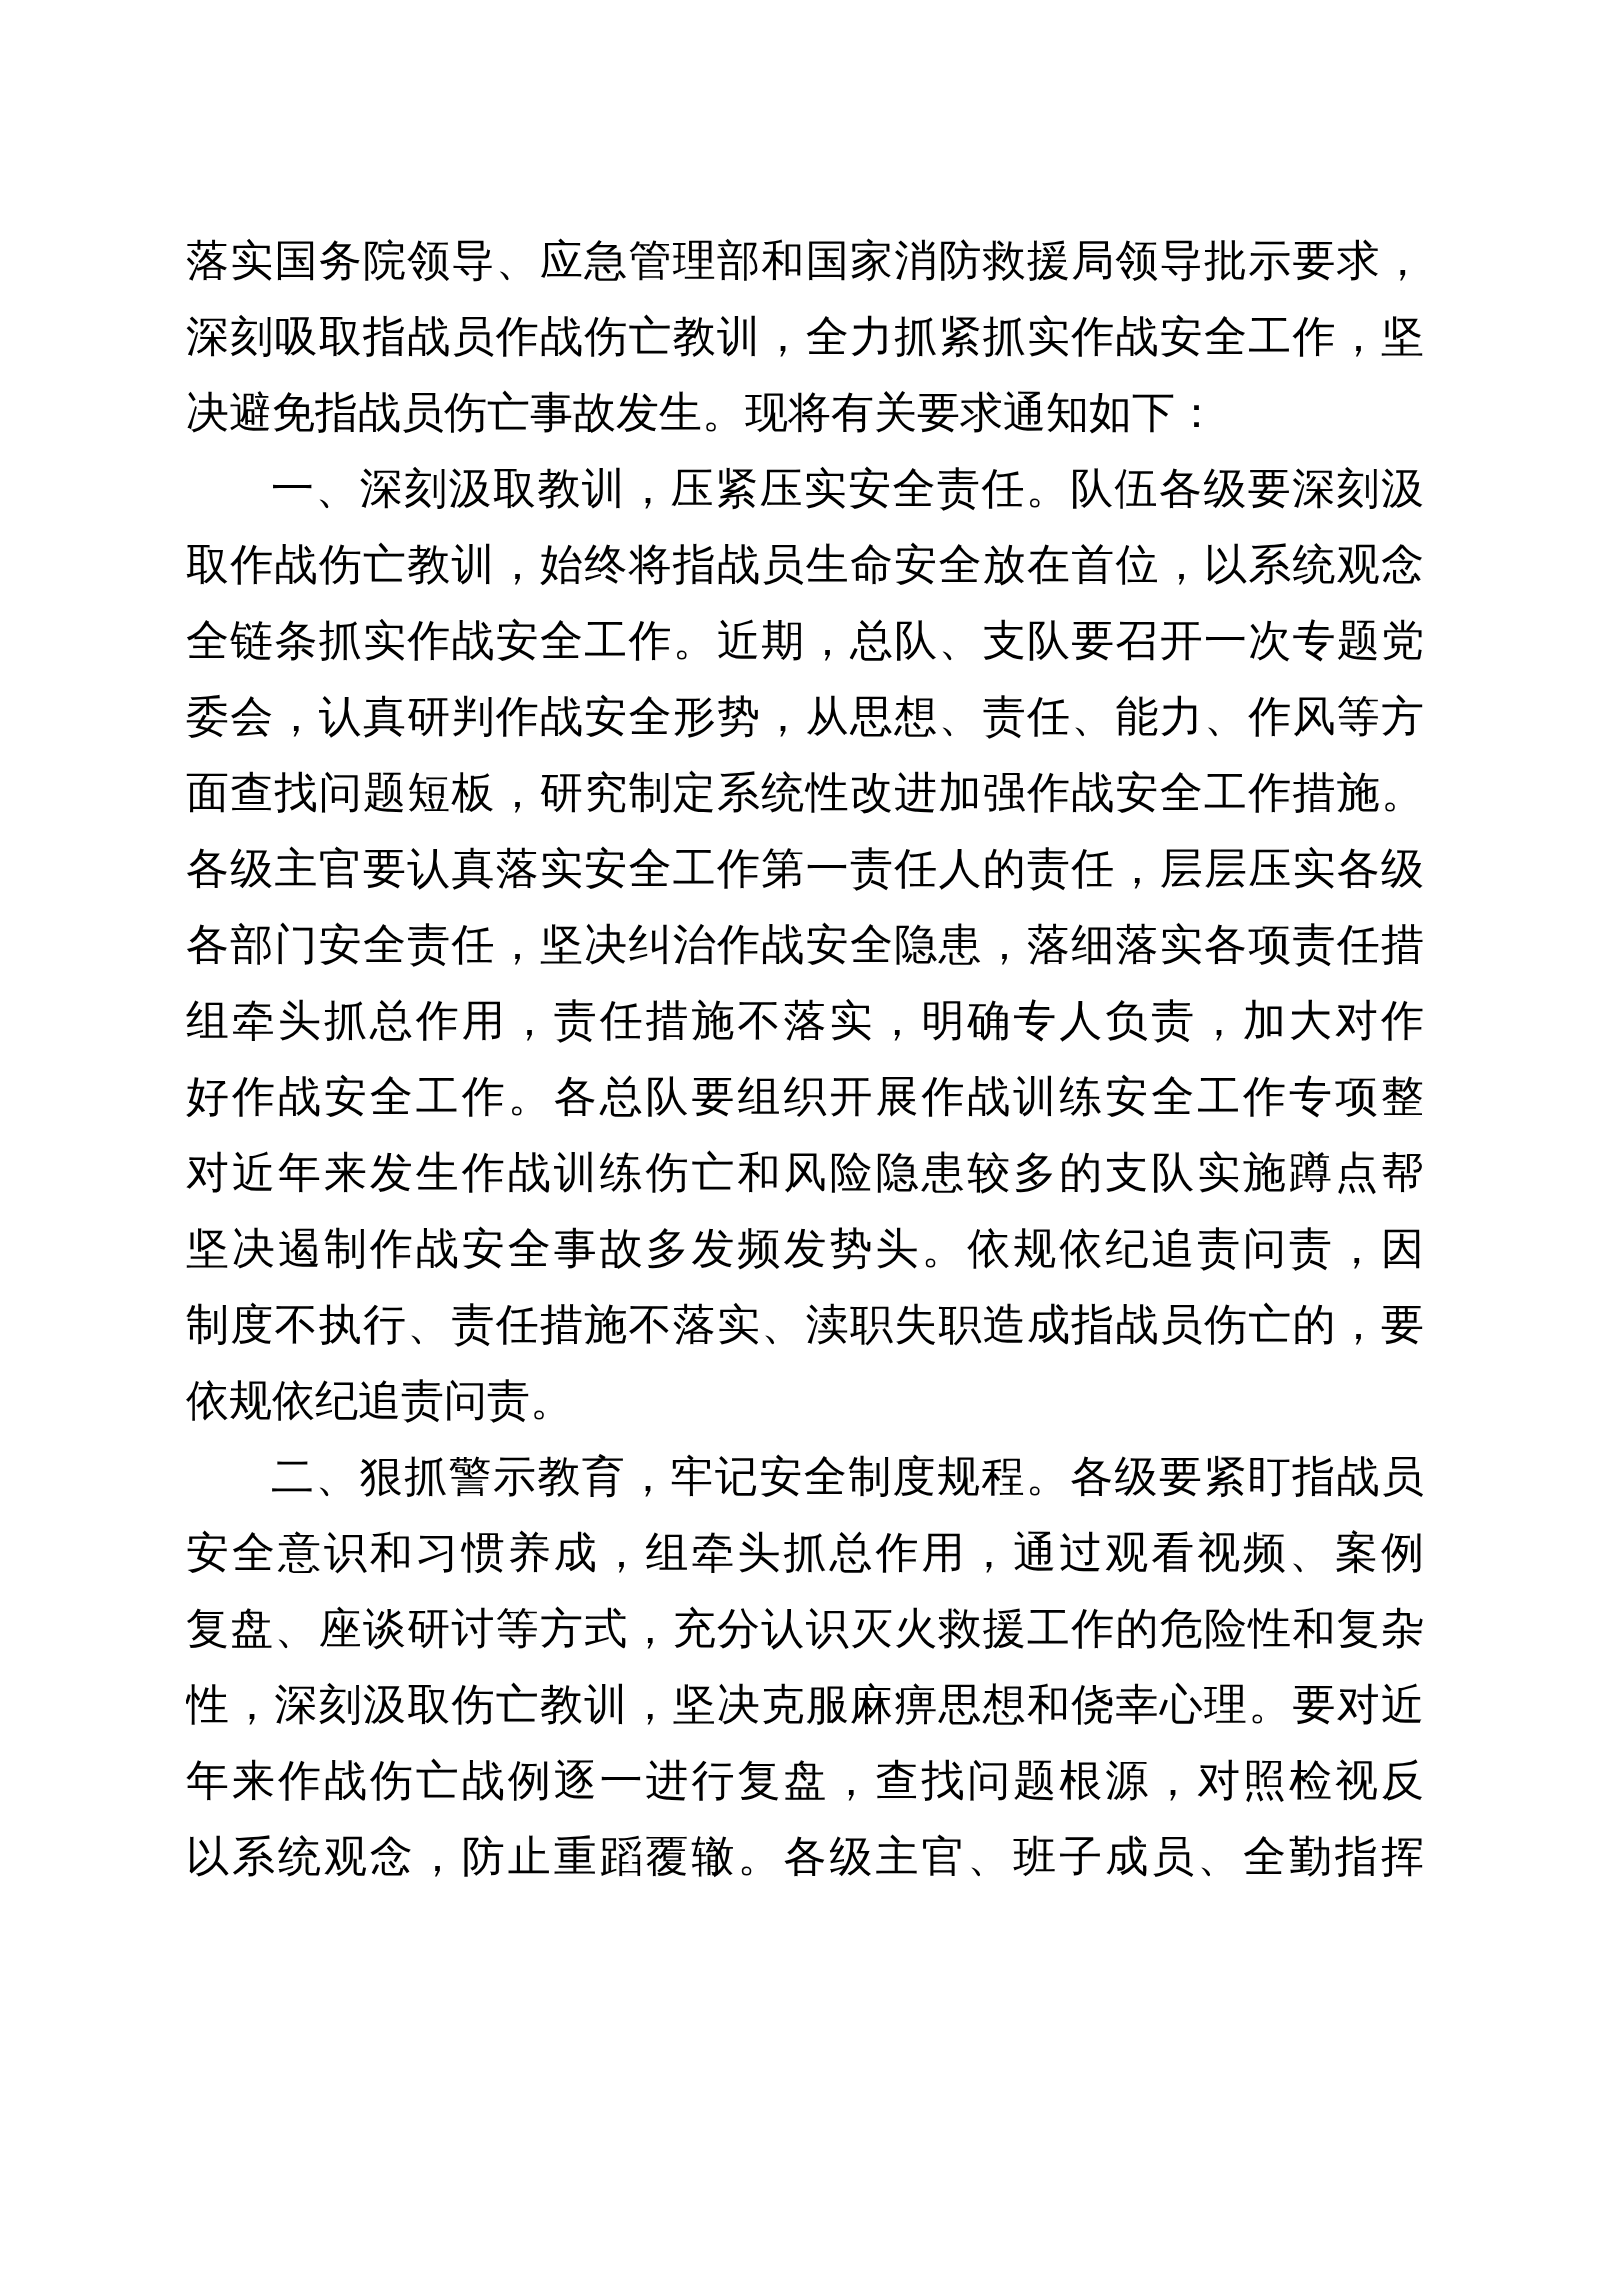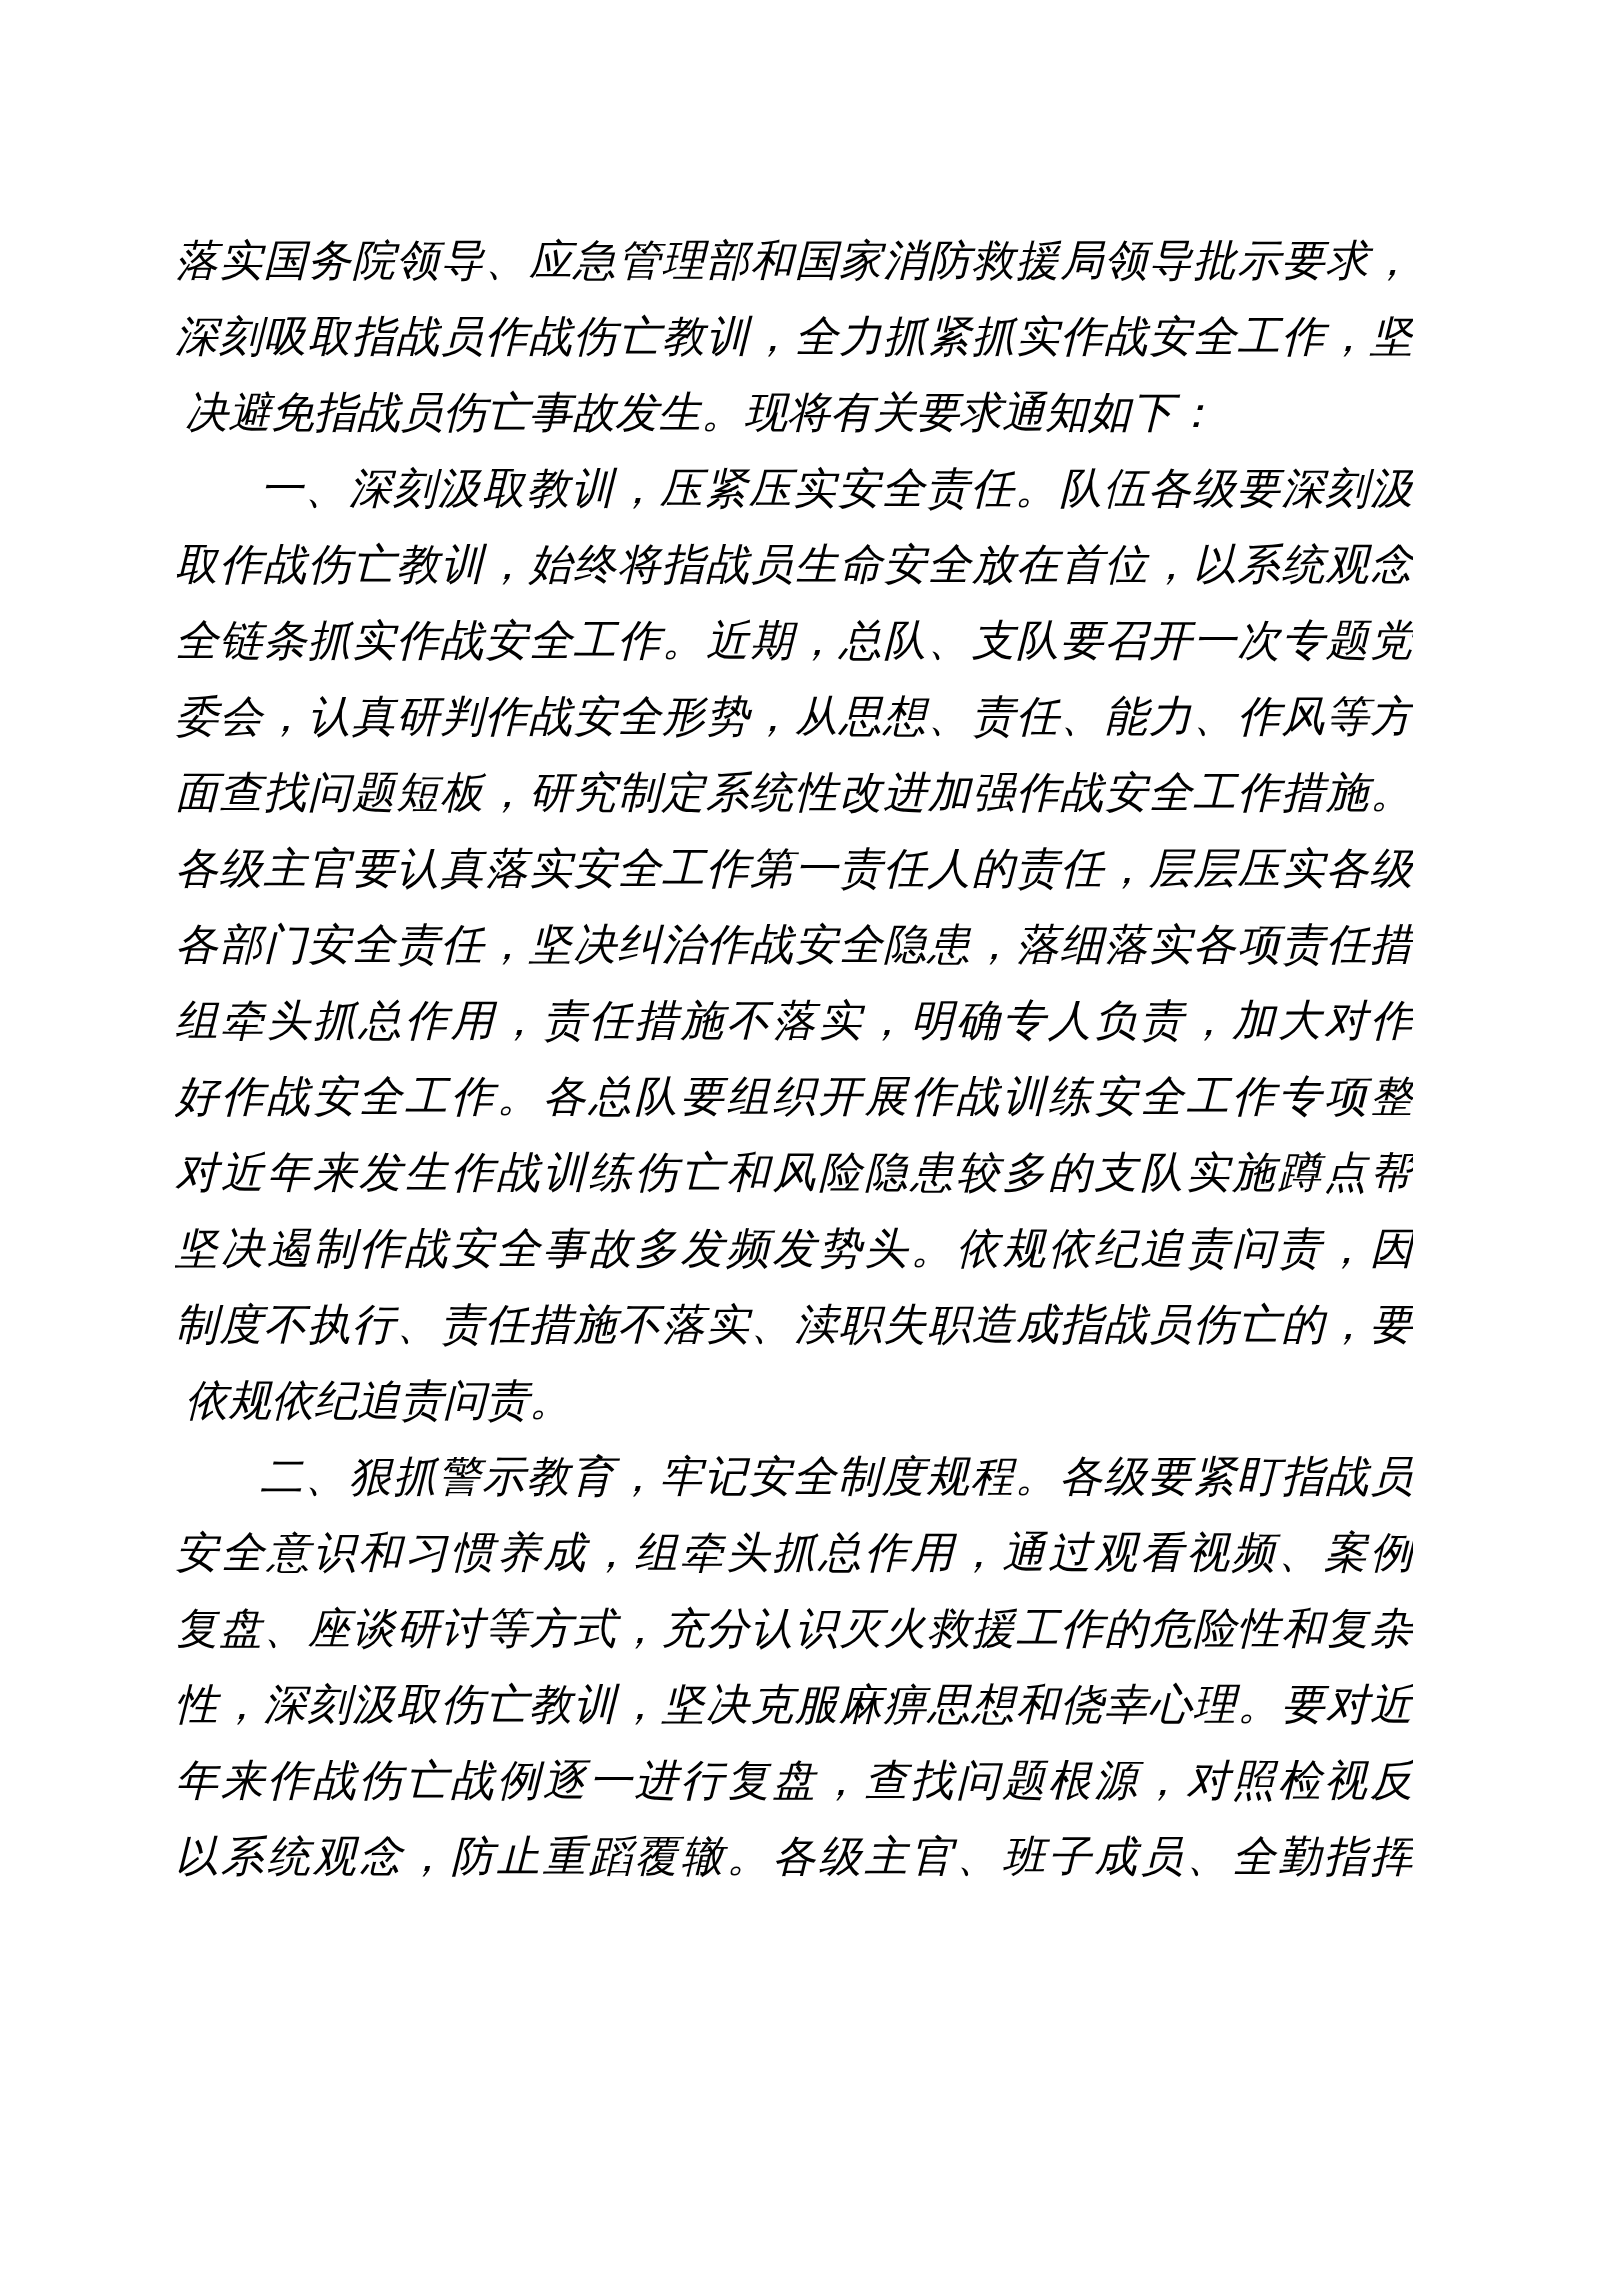--- a/index.html
+++ b/index.html
@@ -9,43 +9,41 @@
   }
   .page {
     position: relative;
     width: 1620px;
     height: 2293px;
     background: #ffffff;
     overflow: hidden;
   }
   .text-block {
     position: absolute;
-    left: 175px;
+    left: 186px;
     top: 222px;
     width: 1238px;
     color: #000000;
-    font-style: italic;
   }
   .line {
     font-family: "Liberation Sans", "DejaVu Sans", sans-serif;
     font-size: 43px;
     font-weight: 400;
     color: #000000;
     height: 76px;
     line-height: 76px;
     text-align: justify;
     text-align-last: justify;
     text-justify: inter-character;
     overflow: hidden;
     white-space: normal;
   }
   .line.no-just {
     text-align: left;
     text-align-last: auto;
-    margin-left: 10px;
   }
   .line.indent {
     text-indent: 85px;
   }
 </style>
 </head>
 <body>
 
 <div class="page" style="background: rgb(255, 255, 255);">
   <div class="text-block" style="color: rgb(0, 0, 0);">

